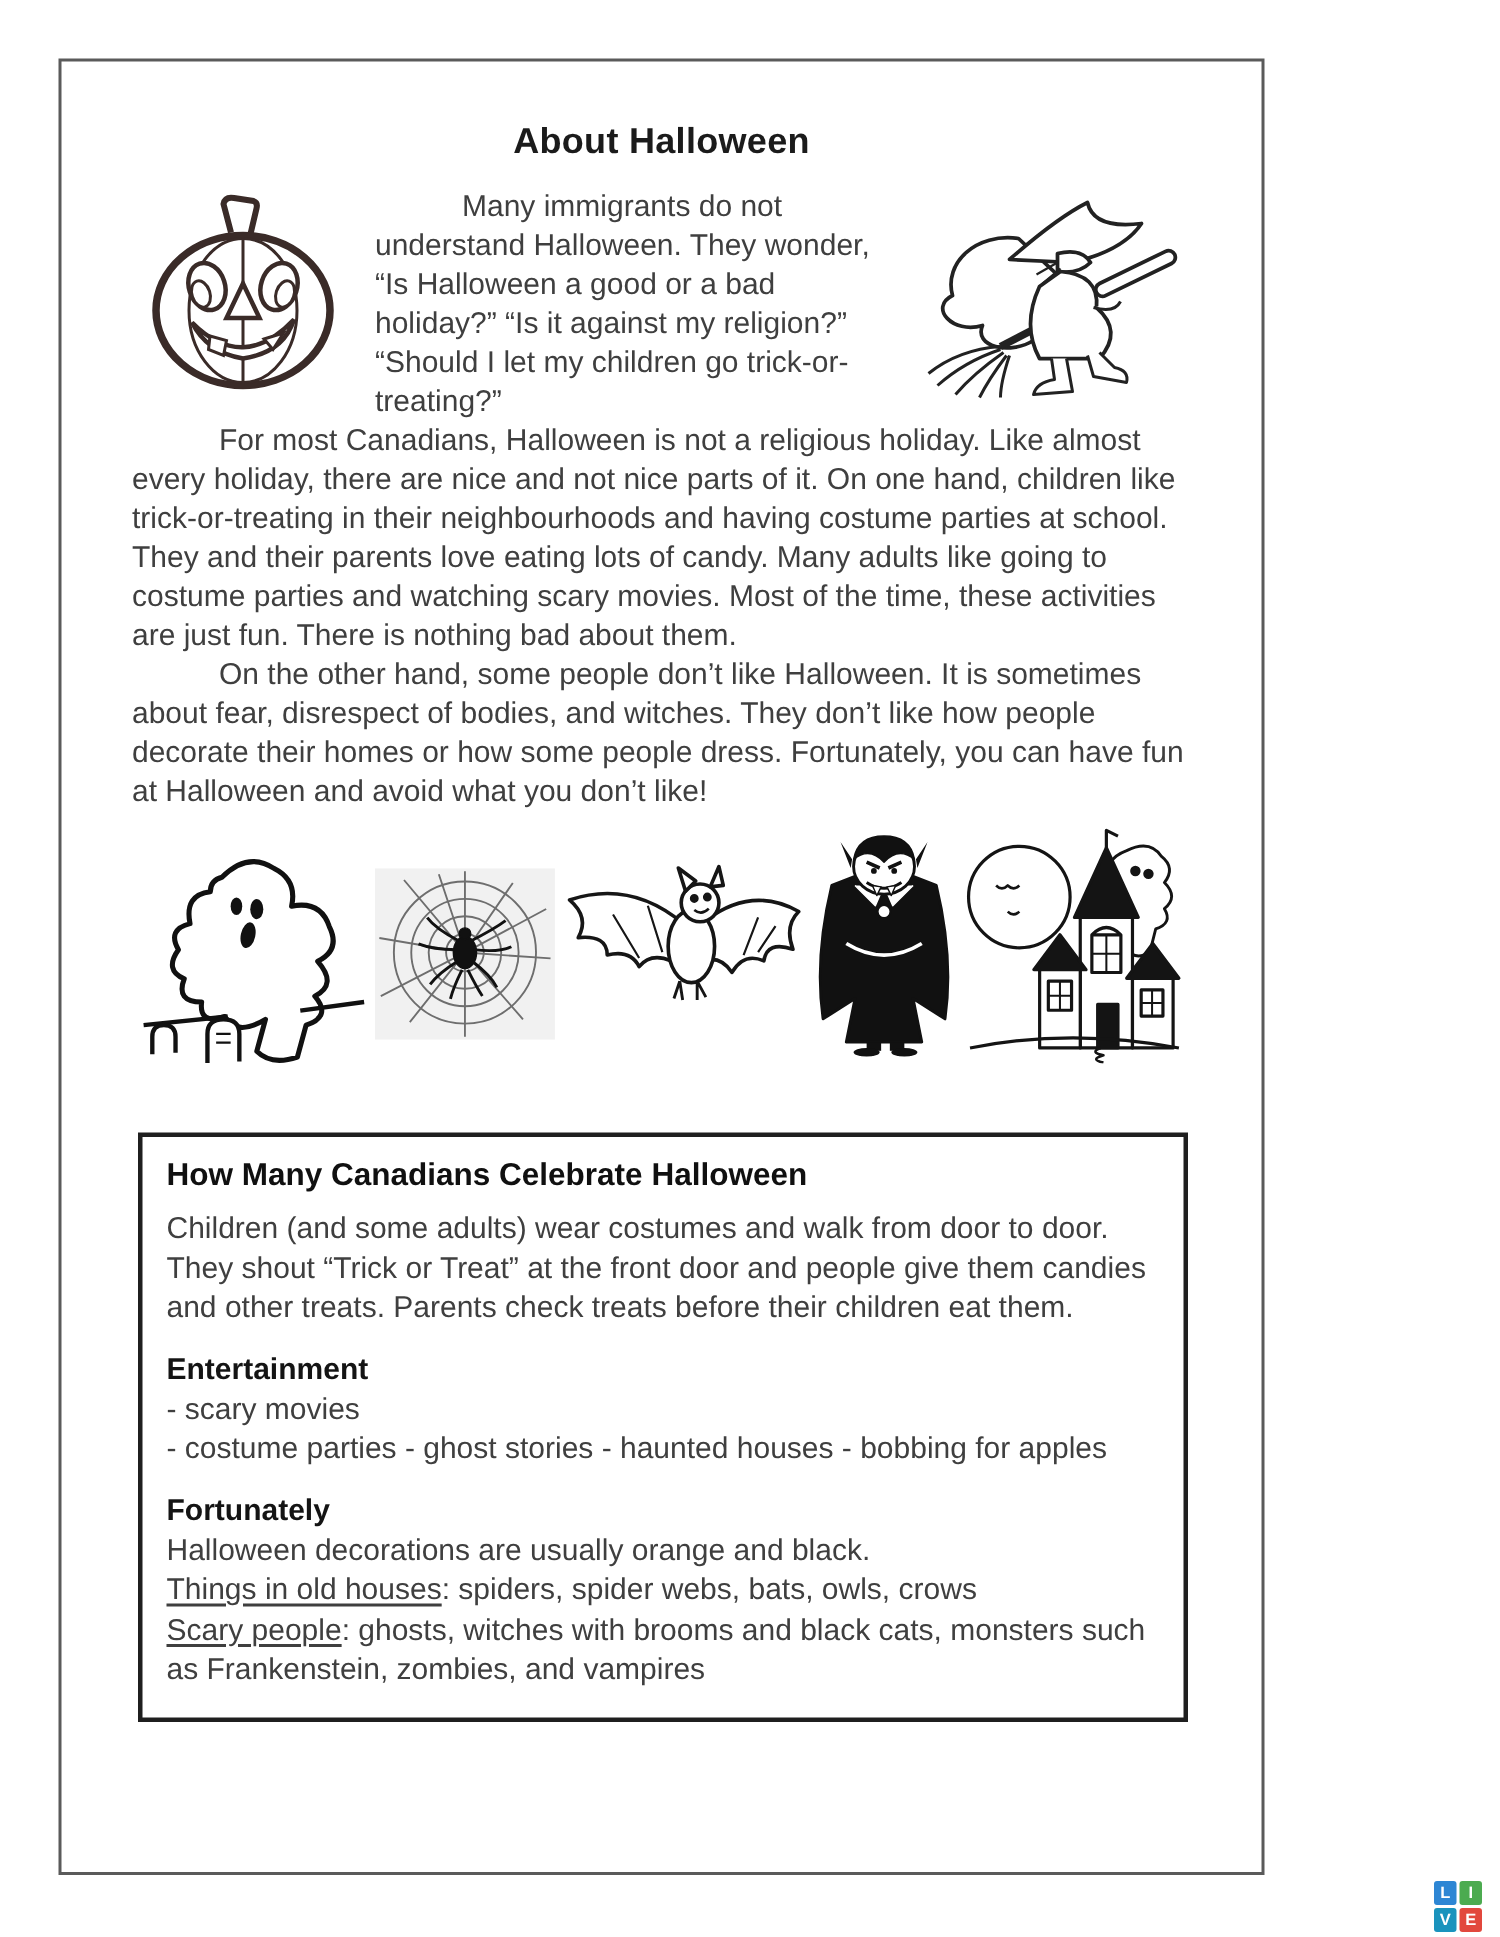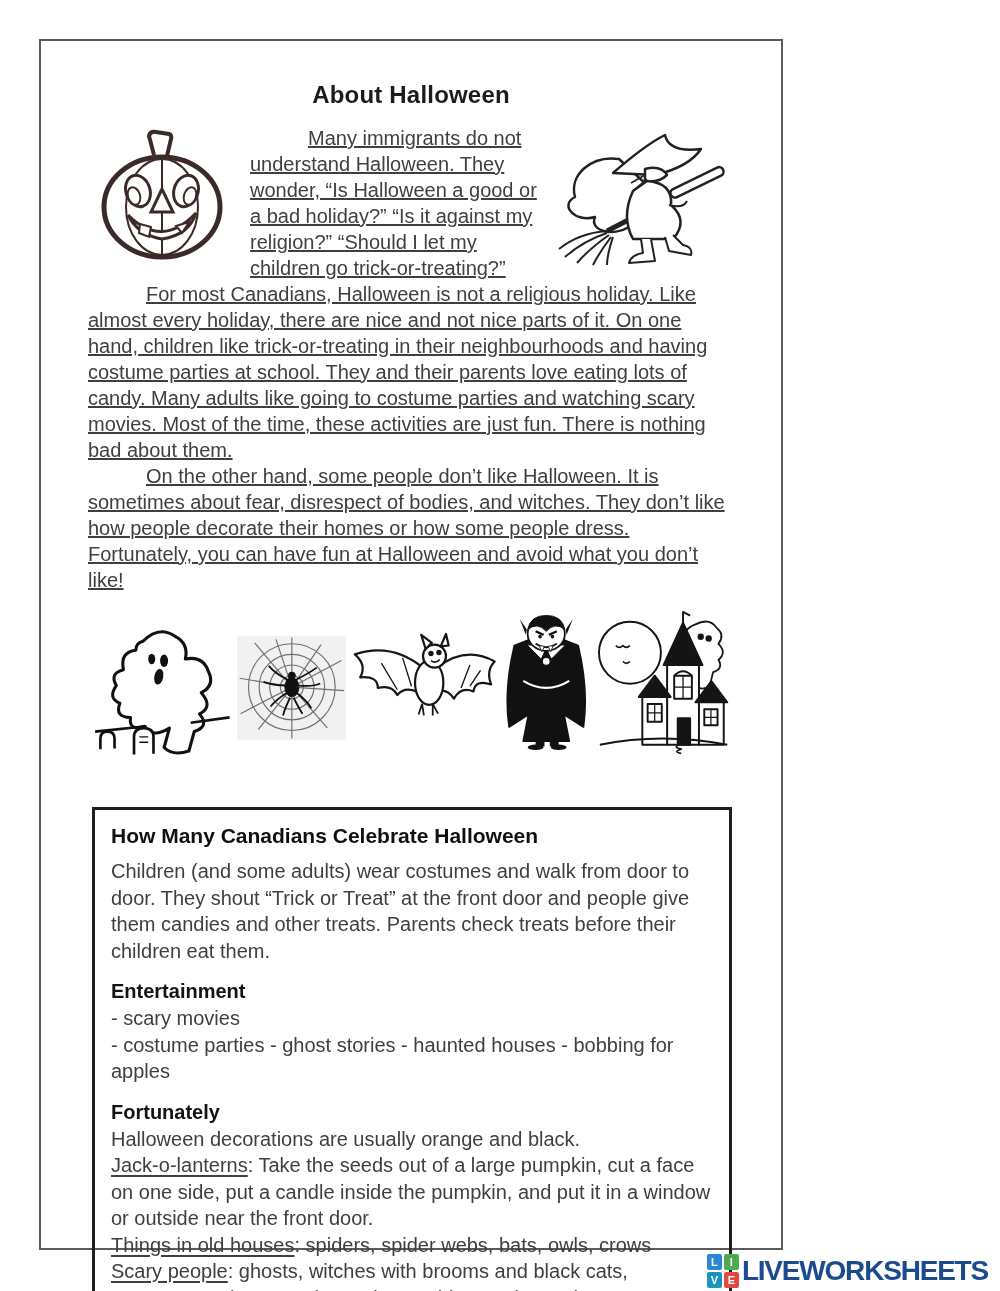--- a/index.html
+++ b/index.html
@@ -2,32 +2,32 @@
 <html><head>
 <meta charset="utf-8">
 <style>
   html,body { margin:0; padding:0; }
   body {
     width:1000px; height:1291px; background:#fff; position:relative;
     font-family:"Liberation Sans", sans-serif; color:#3f3f3f;
     -webkit-font-smoothing:antialiased;
   }
   .sheet {
-    position:absolute; left:39px; top:39px; width:744px; height:1211px;
+    position:absolute; left:39px; top:39px; width:804px; height:1211px;
     border:2px solid #5a5a5a; box-sizing:border-box; padding:34px 47px 0 47px;
   }
   .page-title {
     text-align:center; font-size:24px; font-weight:bold; color:#1b1b1b;
     margin:6px 0 16px 0; letter-spacing:.2px;
   }
   .intro { overflow:hidden; }
   .intro::after { content:""; display:block; clear:both; }
   .img-left  { float:left;  width:150px; height:134px; margin:2px 12px 4px 0; }
   .img-right { float:right; width:185px; height:142px; margin:0 0 4px 6px; }
-  .intro p { margin:0; font-size:20px; line-height:26px; text-indent:58px;text-decoration:underline; }
+  .intro p { margin:0; font-size:20px; line-height:26px; text-indent:58px; }
   .clip-row {
     display:flex; justify-content:space-between; align-items:flex-start;
     margin-top:8px; height:178px;
   }
   .clip-ghost   { width:168px; height:150px; margin-top:14px; }
   .clip-web     { width:124px; height:118px; margin-top:28px; }
   .clip-bat     { width:176px; height:110px; margin-top:24px; }
   .clip-vampire { width:100px; height:158px; margin-top:0; }
   .clip-house   { width:162px; height:160px; margin-top:0; }
   .info-box {
@@ -200,29 +200,27 @@
     <div class="box-title">How Many Canadians Celebrate Halloween</div>
 
     <p class="sec-p">Children (and some adults) wear costumes and walk from door to door. They shout “Trick or Treat” at the front door and people give them candies and other treats. Parents check treats before their children eat them.</p>
 
     <div class="sec-h">Entertainment</div>
     <div class="sec-line">- scary movies</div>
     <div class="sec-line">- costume parties - ghost stories - haunted houses - bobbing for apples</div>
 
     <div class="sec-h">Fortunately</div>
     <p class="sec-p">Halloween decorations are usually orange and black.</p>
-    <p class="sec-p"><span class="u">Jack-o-lanterns</span><span>: Take the seeds out of a large pumpkin, cut a face on one side, put a candle inside the pumpkin, and put it in a window or outside near the front door.</span></p>
     <p class="sec-p"><span class="u">Things in old houses</span><span>: spiders, spider webs, bats, owls, crows</span></p>
     <p class="sec-p"><span class="u">Scary people</span><span>: ghosts, witches with brooms and black cats, monsters such as Frankenstein, zombies, and vampires</span></p>
   </div>
 
 
 </div>
 
 <div class="logo">
   <div class="tiles">
     <div class="tile" style="background-color: rgb(45, 134, 212);">L</div>
     <div class="tile" style="background-color: rgb(76, 171, 80);">I</div>
     <div class="tile" style="background-color: rgb(26, 147, 189);">V</div>
     <div class="tile" style="background-color: rgb(226, 72, 61);">E</div>
   </div>
-  <div class="wordmark">LIVEWORKSHEETS</div>
 </div>
 
 </body></html>

